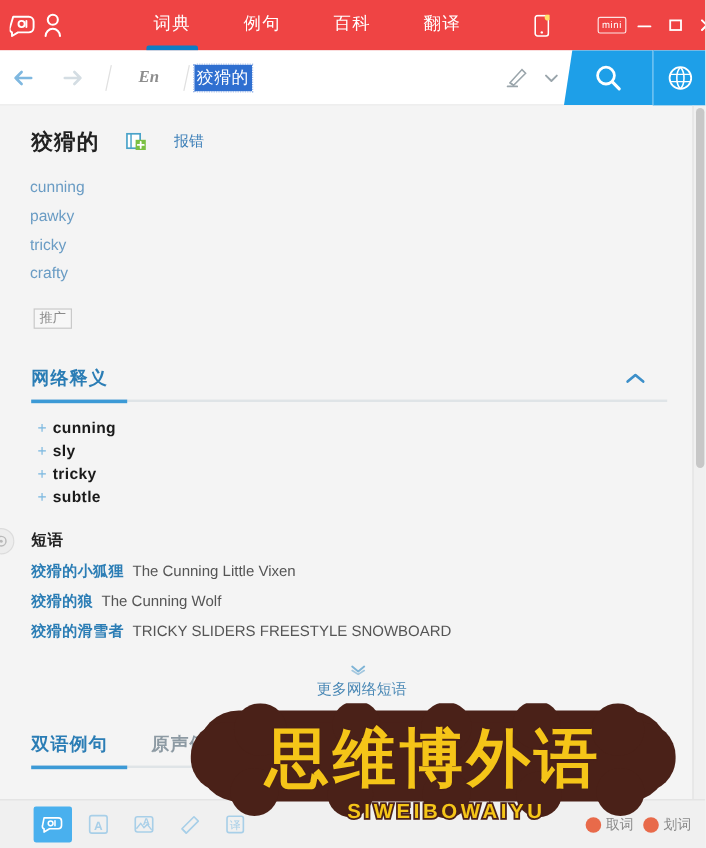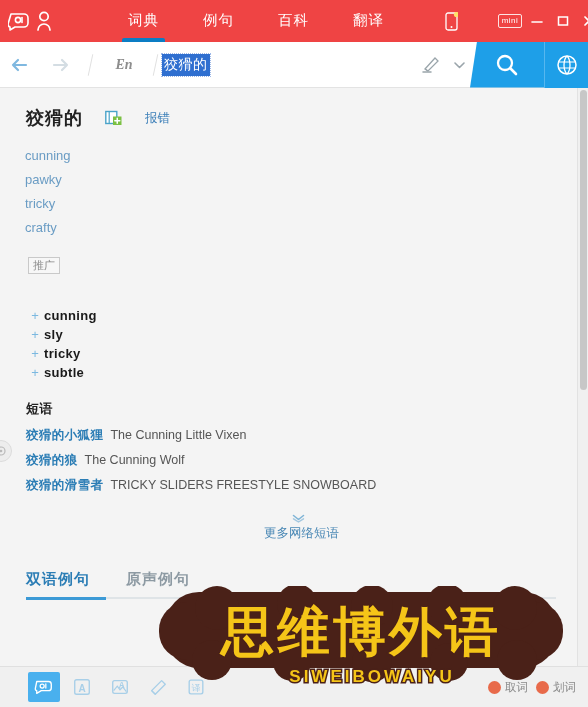--- a/index.html
+++ b/index.html
@@ -578,20 +578,29 @@
         <div class="sense">pawky</div>
         <div class="sense">tricky</div>
         <div class="sense">crafty</div>
       </div>
 
       <div class="promo">
         <span class="promo-tag">推广</span>
       </div>
 
       <div class="section">
+        <div class="sec-head">
+          <div class="sec-title">网络释义</div>
+          <div class="collapse">
+            <svg width="17" height="11" viewBox="0 0 17 11">
+              <path d="M2 8 L8.5 2.5 L15 8" fill="none" stroke="#3c8fc9" stroke-width="2.2" stroke-linecap="round" stroke-linejoin="round"></path>
+            </svg>
+          </div>
+          <div class="sec-rule"></div>
+        </div>
 
         <div class="netlist">
           <div class="netitem">
             <span class="plus">+</span>
             <span class="netword">cunning</span>
           </div>
           <div class="netitem">
             <span class="plus">+</span>
             <span class="netword">sly</span>
           </div>

